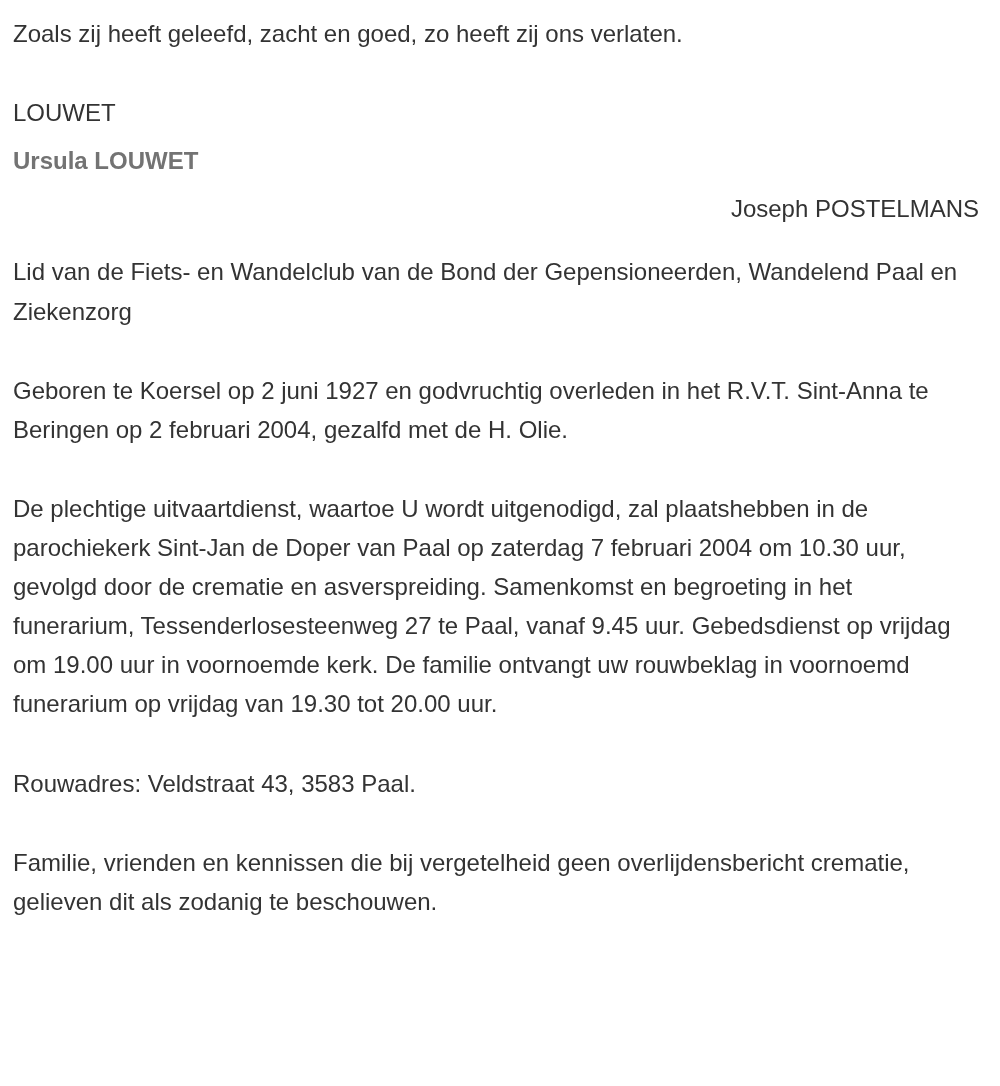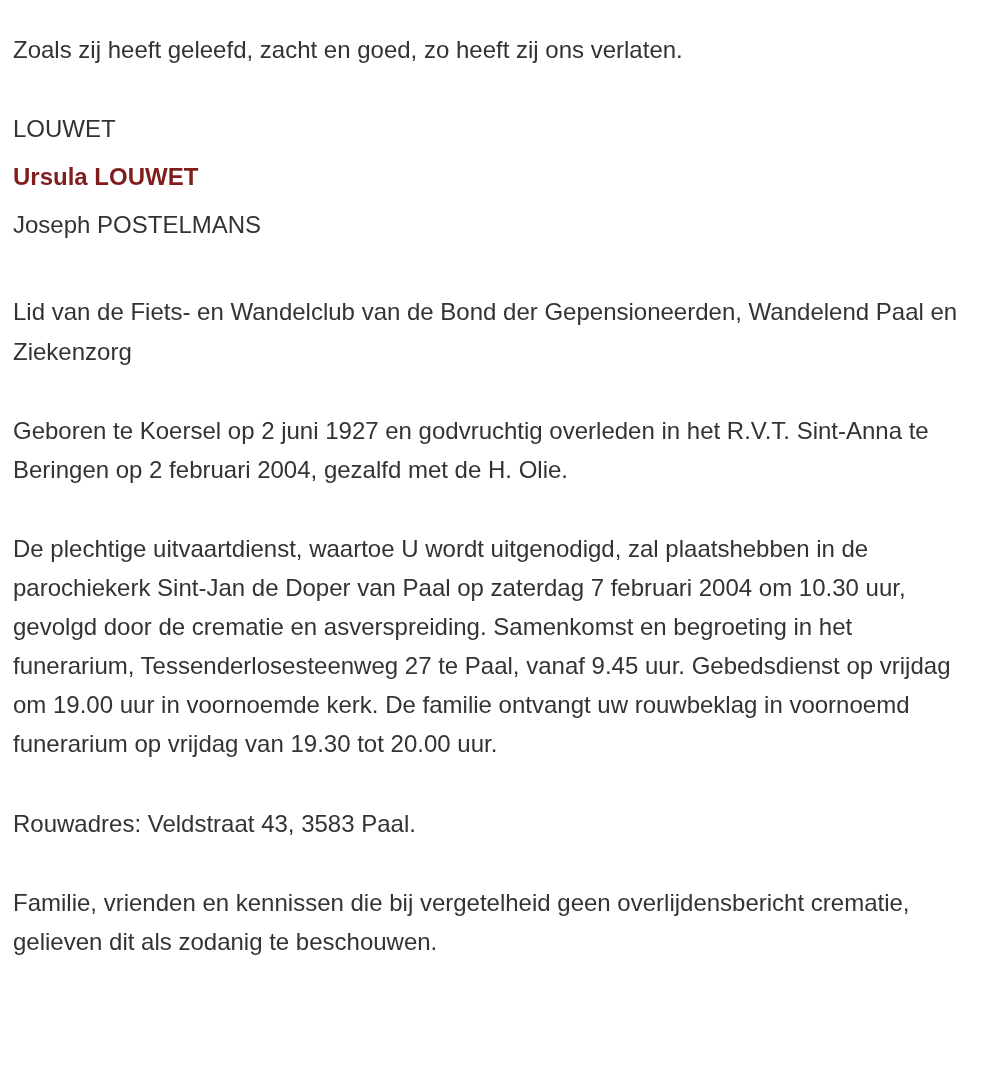--- a/index.html
+++ b/index.html
@@ -20,31 +20,32 @@
       background: #ffffff;
       overflow: hidden;
     }
     .obituary {
       max-width: 966px;
       font-size: 24px;
       line-height: 1.63;
       font-weight: 400;
     }
     .obituary p {
-      margin: 16px 0 40px 0;
+      margin: 0 0 40px 0;
     }
     .obituary p.name-line {
       margin: 0 0 9px 0;
     }
     .obituary p.name-line.last-name-line {
-      margin: 0 0 48px 0;
+      margin: 0 0 24px 0;
+      text-align: right;
     }
     .obituary .bold {
       font-weight: 700;
-      color: #7f1d1d;
+      color: #737373;
     }
   </style>
 </head>
 <body>
 
 <div class="page">
   <div class="obituary">
 
     <p>Zoals zij heeft geleefd, zacht en goed, zo heeft zij ons verlaten.</p>
 

